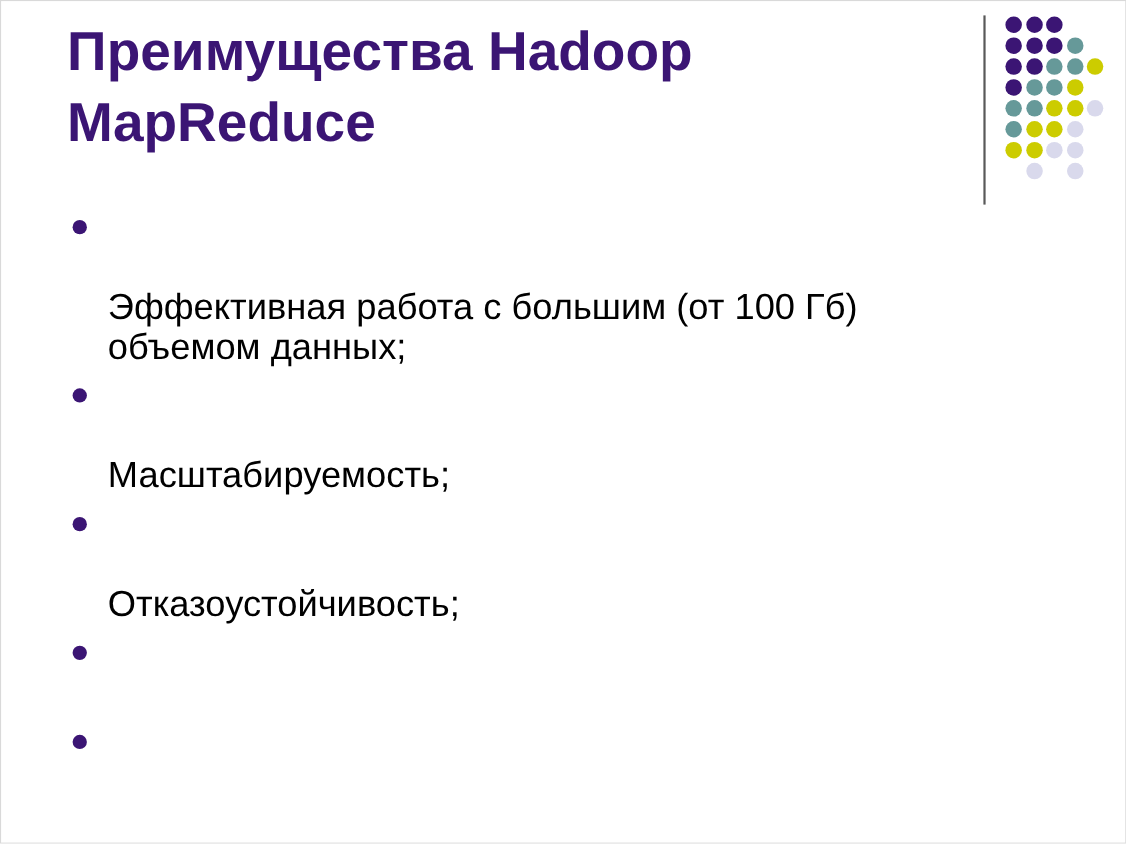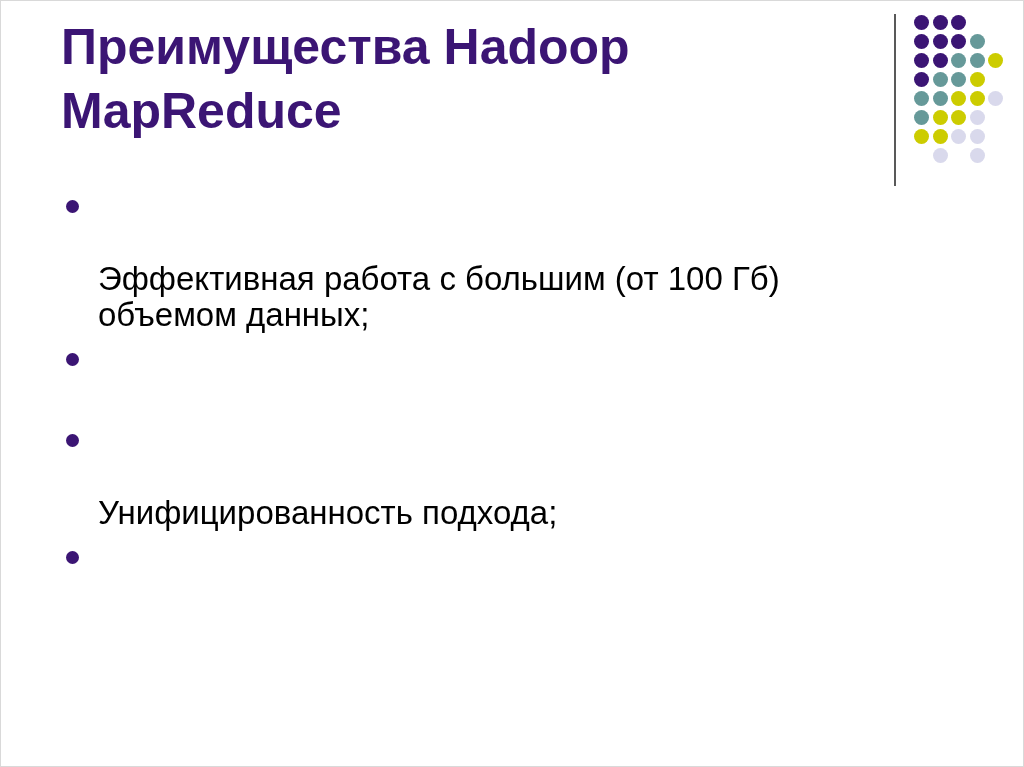--- a/index.html
+++ b/index.html
@@ -149,24 +149,28 @@
     </div>
 
   <ul class="bullet-list">
     <li class="bullet-item">
       <span class="bullet-marker"></span>
       <span>Эффективная работа с большим (от 100 Гб)
 объемом данных;</span>
     </li>
     <li class="bullet-item">
       <span class="bullet-marker"></span>
+      <span>Масштабируемость;</span>
     </li>
     <li class="bullet-item">
       <span class="bullet-marker"></span>
-      <span>Унифицированность подхода;</span>
+      <span>Отказоустойчивость;</span>
+    </li>
+    <li class="bullet-item">
+      <span class="bullet-marker"></span>
     </li>
     <li class="bullet-item">
       <span class="bullet-marker"></span>
       
     </li>
 
   </ul>
 
 </div>
 

